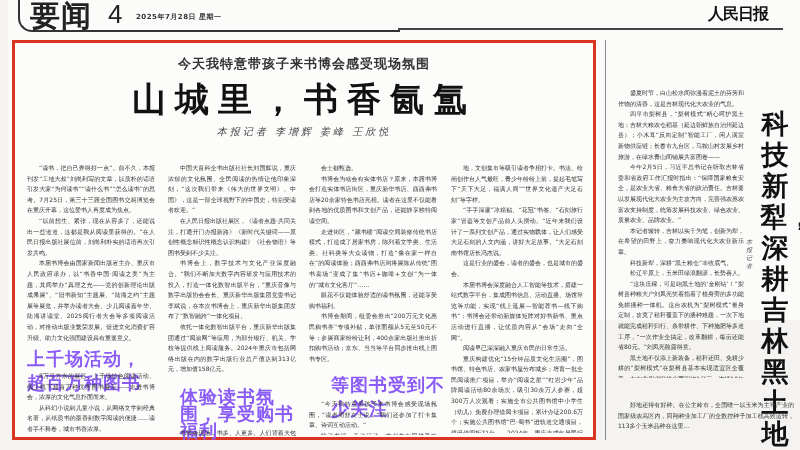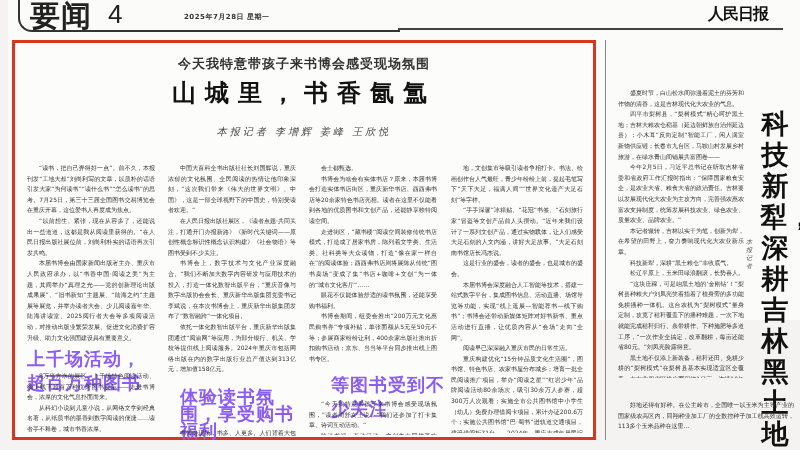--- a/index.html
+++ b/index.html
@@ -9,31 +9,31 @@
     font-family:"DejaVu Sans", sans-serif;
     color:#2a2a2a;
   }
   .page { position:absolute; left:8px; top:0; width:792px; height:320px; background:#fbfbfa; }
   
   .masthead { position:absolute; left:10px; top:0; width:380px; height:30px;
     border:2px solid #333; border-top:none; border-right:none; border-radius:0 0 0 14px; }
   .section-name { position:absolute; left:10px; top:-4px; font-size:30px; font-weight:bold; color:#222;
     font-family:"DejaVu Serif", serif; letter-spacing:1px; }
   .page-num { position:absolute; left:88px; top:-1px; font-size:26px; color:#222; font-family:"Liberation Sans", sans-serif; }
-  .issue-date { position:absolute; left:116px; top:12px; font-size:7px; font-weight:bold; color:#333; letter-spacing:0.5px;margin-left:48px; }
+  .issue-date { position:absolute; left:116px; top:12px; font-size:7px; font-weight:bold; color:#333; letter-spacing:0.5px; }
   .header-rule { position:absolute; left:390px; top:28px; width:385px; height:2px; background:#444; }
   .logo { position:absolute; right:32px; top:4px; font-size:16px; font-weight:bold;
     font-family:"DejaVu Serif", serif; color:#111; letter-spacing:-1px; }
 
   
   .feature-box { position:absolute; left:4px; top:40px; width:584px; height:400px;
     border:3px solid #d9361f; box-sizing:border-box; background:#fcfcfb; }
   .kicker { position:absolute; left:0; width:100%; top:12px; text-align:center; font-size:13px; font-weight:bold;
     font-family:"DejaVu Serif", serif; color:#333; letter-spacing:1px; }
-  .headline { position:absolute; left:0; width:100%; top:34px; text-align:center; font-size:24px; font-weight:bold;
+  .headline { position:absolute; left:0; width:100%; top:34px; text-align:center; font-size:34px; font-weight:bold;
     letter-spacing:9px; color:#111; font-family:"DejaVu Sans", sans-serif; }
   .byline { position:absolute; left:0; width:100%; top:82px; text-align:center; font-size:10px; font-style:italic; color:#444; letter-spacing:3px; }
 
   .col { position:absolute; font-size:6px; line-height:10.6px; color:#333; text-align:justify; overflow:hidden; }
   .col p { margin:0; text-indent:12px; }
   .sub { position:absolute; font-size:18px; font-weight:bold; color:#8b5cf6; letter-spacing:1px; }
 
   
   .rail-divider { position:absolute; left:597px; top:40px; width:1px; height:400px; background:#888; }
   .rail-banner { position:absolute; left:604px; top:58px; width:178px; height:22px;

